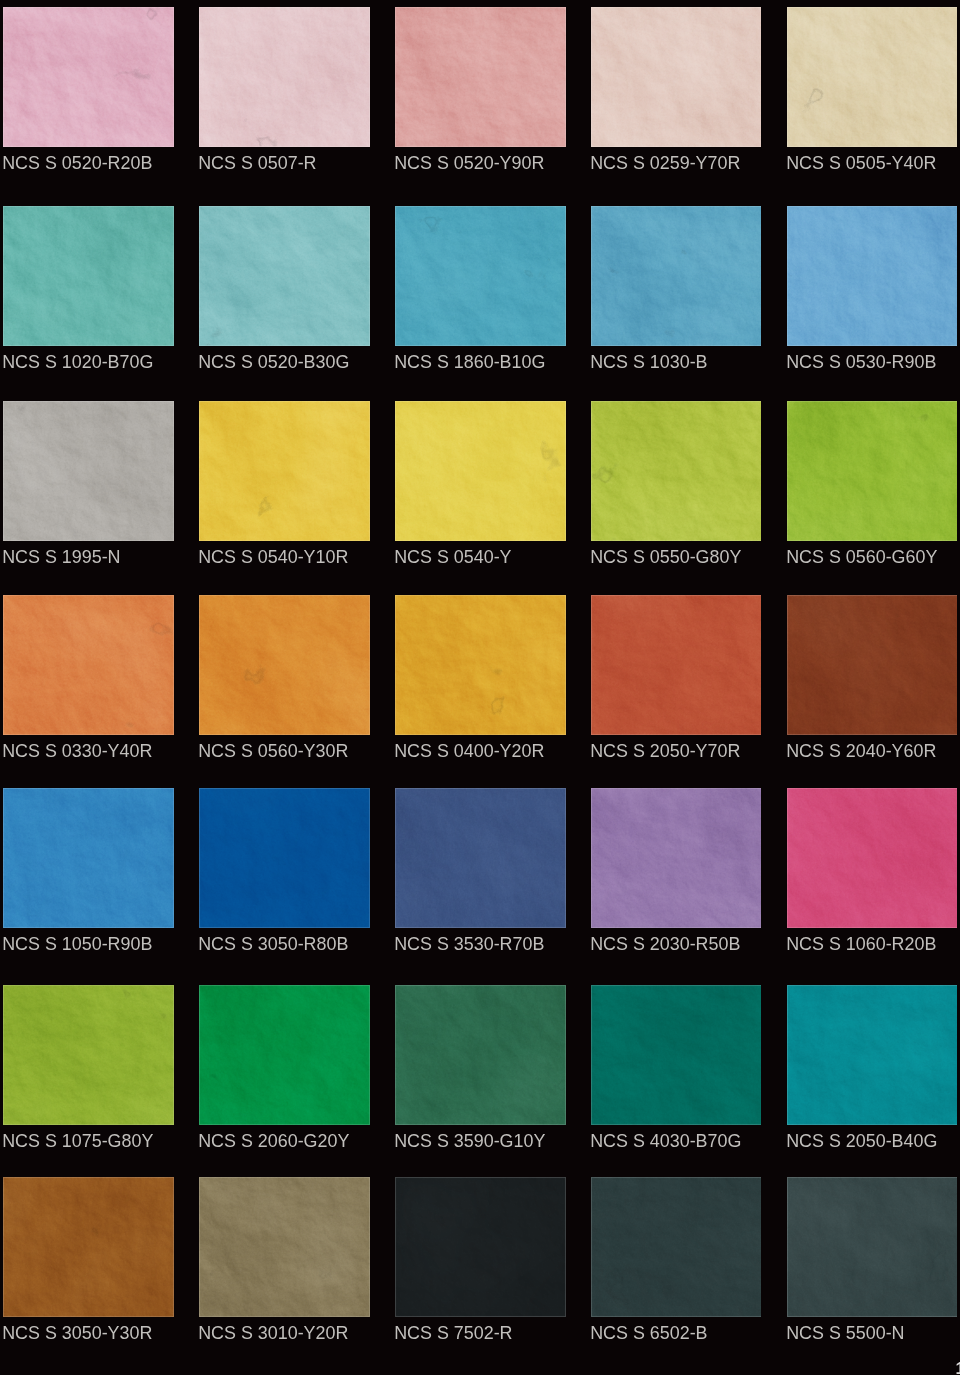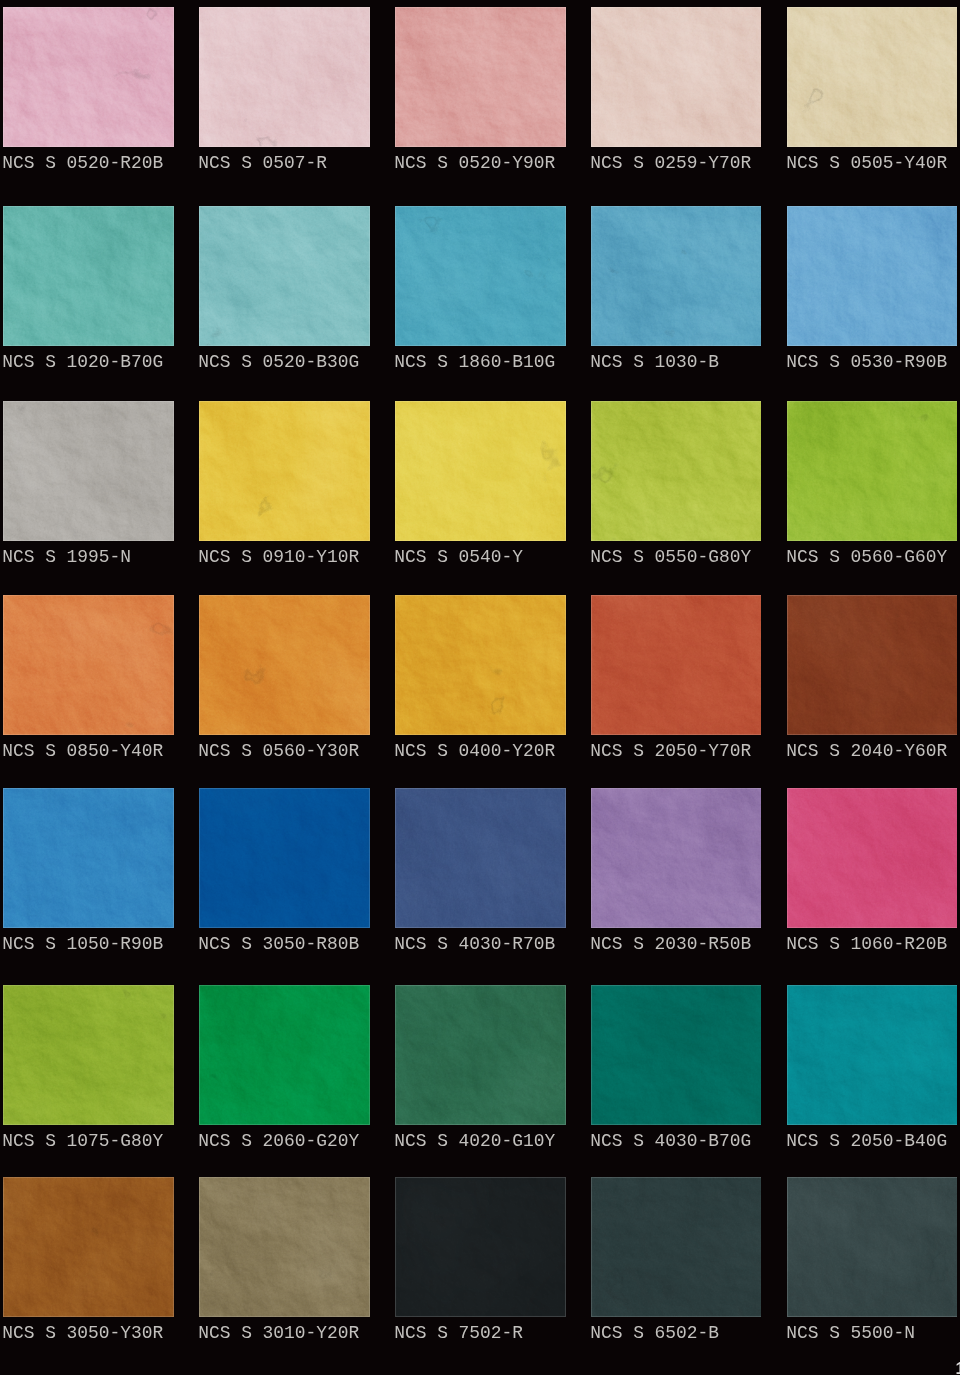--- a/index.html
+++ b/index.html
@@ -2,21 +2,21 @@
 <html><head>
 <meta charset="utf-8">
 <style>
   html, body { margin:0; padding:0; }
   body {
     width:960px; height:1375px;
     background:#090405;
     font-family:"Liberation Sans", sans-serif;
     overflow:hidden; position:relative;
   }
-  #grid { position:absolute; left:0; top:0; width:960px; height:1375px; overflow:hidden;font-family:Liberation Mono, monospace; }
+  #grid { position:absolute; left:0; top:0; width:960px; height:1375px; overflow:hidden; }
   .cell   { position:absolute; width:171px; }
   .swatch { position:absolute; left:0; top:0; width:171px; height:140px; overflow:hidden; }
   .edge   { position:absolute; left:0; top:0; width:171px; height:140px; pointer-events:none;
             box-shadow: inset 0 0 0 1px rgba(255,255,255,0.13), inset 0 0 3px 0 rgba(255,255,255,0.07); }
   .tex    { position:absolute; left:0; top:0; display:block; }
   .label  { position:absolute; left:-0.8px; top:140px; width:180px;
             font-size:17.9px; line-height:33.4px; color:#c2c0bd; white-space:nowrap;
             overflow:visible; }
   #footer  { position:absolute; left:17px; top:1340px; width:960px; height:35px; overflow:hidden; }
   #pagenum { position:absolute; left:938.6px; top:21px;
@@ -1941,21 +1941,21 @@
         <svg class="tex" width="171" height="140">
           <rect width="171" height="140" fill="#e8cb4a"></rect>
           <rect width="171" height="140" filter="url(#tx11)" style="mix-blend-mode:soft-light;opacity:0.785"></rect>
           <rect width="171" height="140" filter="url(#md11)" style="mix-blend-mode:soft-light;opacity:0.621"></rect>
           <rect width="171" height="140" filter="url(#cr11)" style="opacity:0.078"></rect>
           <rect width="171" height="140" filter="url(#lf11)" style="mix-blend-mode:soft-light;opacity:0.484"></rect>
           <rect width="171" height="140" filter="url(#gr11)" style="mix-blend-mode:soft-light;opacity:0.18"></rect>
         </svg>
         <div class="edge"></div>
       </div>
-      <div class="label">NCS S 0910-Y10R</div>
+      <div class="label">NCS S 0540-Y10R</div>
     </div>
 <div class="cell" style="left:395.0px;top:401.0px;">
       <div class="swatch" style="width:171px">
         <svg class="tex" width="171" height="140">
           <rect width="171" height="140" fill="#e6d454"></rect>
           <rect width="171" height="140" filter="url(#tx12)" style="mix-blend-mode:soft-light;opacity:0.803"></rect>
           <rect width="171" height="140" filter="url(#md12)" style="mix-blend-mode:soft-light;opacity:0.636"></rect>
           <rect width="171" height="140" filter="url(#cr12)" style="opacity:0.079"></rect>
           <rect width="171" height="140" filter="url(#lf12)" style="mix-blend-mode:soft-light;opacity:0.494"></rect>
           <rect width="171" height="140" filter="url(#gr12)" style="mix-blend-mode:soft-light;opacity:0.183"></rect>
@@ -1997,21 +1997,21 @@
         <svg class="tex" width="171" height="140">
           <rect width="171" height="140" fill="#e08c50"></rect>
           <rect width="171" height="140" filter="url(#tx15)" style="mix-blend-mode:soft-light;opacity:0.662"></rect>
           <rect width="171" height="140" filter="url(#md15)" style="mix-blend-mode:soft-light;opacity:0.524"></rect>
           <rect width="171" height="140" filter="url(#cr15)" style="opacity:0.067"></rect>
           <rect width="171" height="140" filter="url(#lf15)" style="mix-blend-mode:soft-light;opacity:0.415"></rect>
           <rect width="171" height="140" filter="url(#gr15)" style="mix-blend-mode:soft-light;opacity:0.158"></rect>
         </svg>
         <div class="edge"></div>
       </div>
-      <div class="label">NCS S 0850-Y40R</div>
+      <div class="label">NCS S 0330-Y40R</div>
     </div>
 <div class="cell" style="left:199.0px;top:595.0px;">
       <div class="swatch" style="width:171px">
         <svg class="tex" width="171" height="140">
           <rect width="171" height="140" fill="#df973a"></rect>
           <rect width="171" height="140" filter="url(#tx16)" style="mix-blend-mode:soft-light;opacity:0.674"></rect>
           <rect width="171" height="140" filter="url(#md16)" style="mix-blend-mode:soft-light;opacity:0.533"></rect>
           <rect width="171" height="140" filter="url(#cr16)" style="opacity:0.068"></rect>
           <rect width="171" height="140" filter="url(#lf16)" style="mix-blend-mode:soft-light;opacity:0.422"></rect>
           <rect width="171" height="140" filter="url(#gr16)" style="mix-blend-mode:soft-light;opacity:0.16"></rect>
@@ -2095,21 +2095,21 @@
         <svg class="tex" width="171" height="140">
           <rect width="171" height="140" fill="#405888"></rect>
           <rect width="171" height="140" filter="url(#tx22)" style="mix-blend-mode:soft-light;opacity:0.412"></rect>
           <rect width="171" height="140" filter="url(#md22)" style="mix-blend-mode:soft-light;opacity:0.326"></rect>
           <rect width="171" height="140" filter="url(#cr22)" style="opacity:0.044"></rect>
           <rect width="171" height="140" filter="url(#lf22)" style="mix-blend-mode:soft-light;opacity:0.272"></rect>
           <rect width="171" height="140" filter="url(#gr22)" style="mix-blend-mode:soft-light;opacity:0.11"></rect>
         </svg>
         <div class="edge"></div>
       </div>
-      <div class="label">NCS S 4030-R70B</div>
+      <div class="label">NCS S 3530-R70B</div>
     </div>
 <div class="cell" style="left:591.0px;top:788.0px;">
       <div class="swatch" style="width:170px">
         <svg class="tex" width="170" height="140">
           <rect width="170" height="140" fill="#9c80b3"></rect>
           <rect width="170" height="140" filter="url(#tx23)" style="mix-blend-mode:soft-light;opacity:0.609"></rect>
           <rect width="170" height="140" filter="url(#md23)" style="mix-blend-mode:soft-light;opacity:0.482"></rect>
           <rect width="170" height="140" filter="url(#cr23)" style="opacity:0.062"></rect>
           <rect width="170" height="140" filter="url(#lf23)" style="mix-blend-mode:soft-light;opacity:0.385"></rect>
           <rect width="170" height="140" filter="url(#gr23)" style="mix-blend-mode:soft-light;opacity:0.148"></rect>
@@ -2165,21 +2165,21 @@
         <svg class="tex" width="171" height="140">
           <rect width="171" height="140" fill="#307153"></rect>
           <rect width="171" height="140" filter="url(#tx27)" style="mix-blend-mode:soft-light;opacity:0.427"></rect>
           <rect width="171" height="140" filter="url(#md27)" style="mix-blend-mode:soft-light;opacity:0.338"></rect>
           <rect width="171" height="140" filter="url(#cr27)" style="opacity:0.045"></rect>
           <rect width="171" height="140" filter="url(#lf27)" style="mix-blend-mode:soft-light;opacity:0.28"></rect>
           <rect width="171" height="140" filter="url(#gr27)" style="mix-blend-mode:soft-light;opacity:0.113"></rect>
         </svg>
         <div class="edge"></div>
       </div>
-      <div class="label">NCS S 4020-G10Y</div>
+      <div class="label">NCS S 3590-G10Y</div>
     </div>
 <div class="cell" style="left:591.0px;top:985.0px;">
       <div class="swatch" style="width:170px">
         <svg class="tex" width="170" height="140">
           <rect width="170" height="140" fill="#027063"></rect>
           <rect width="170" height="140" filter="url(#tx28)" style="mix-blend-mode:soft-light;opacity:0.38"></rect>
           <rect width="170" height="140" filter="url(#md28)" style="mix-blend-mode:soft-light;opacity:0.301"></rect>
           <rect width="170" height="140" filter="url(#cr28)" style="opacity:0.04"></rect>
           <rect width="170" height="140" filter="url(#lf28)" style="mix-blend-mode:soft-light;opacity:0.252"></rect>
           <rect width="170" height="140" filter="url(#gr28)" style="mix-blend-mode:soft-light;opacity:0.103"></rect>

